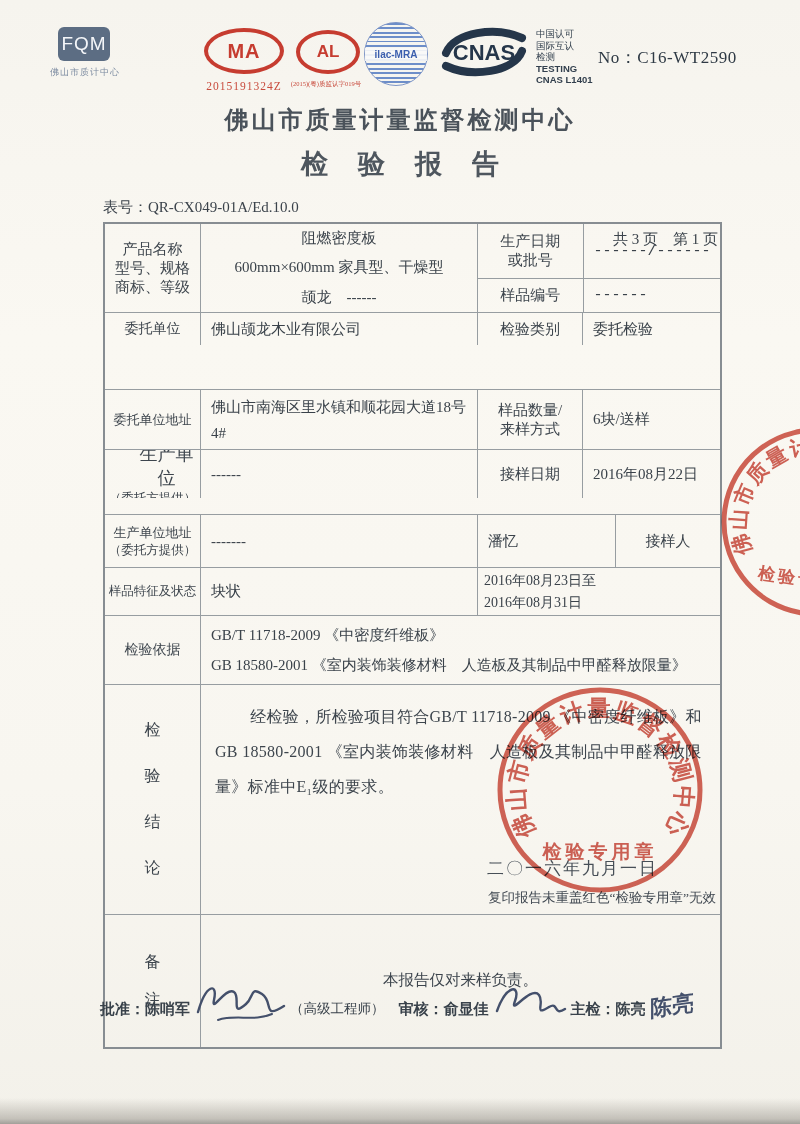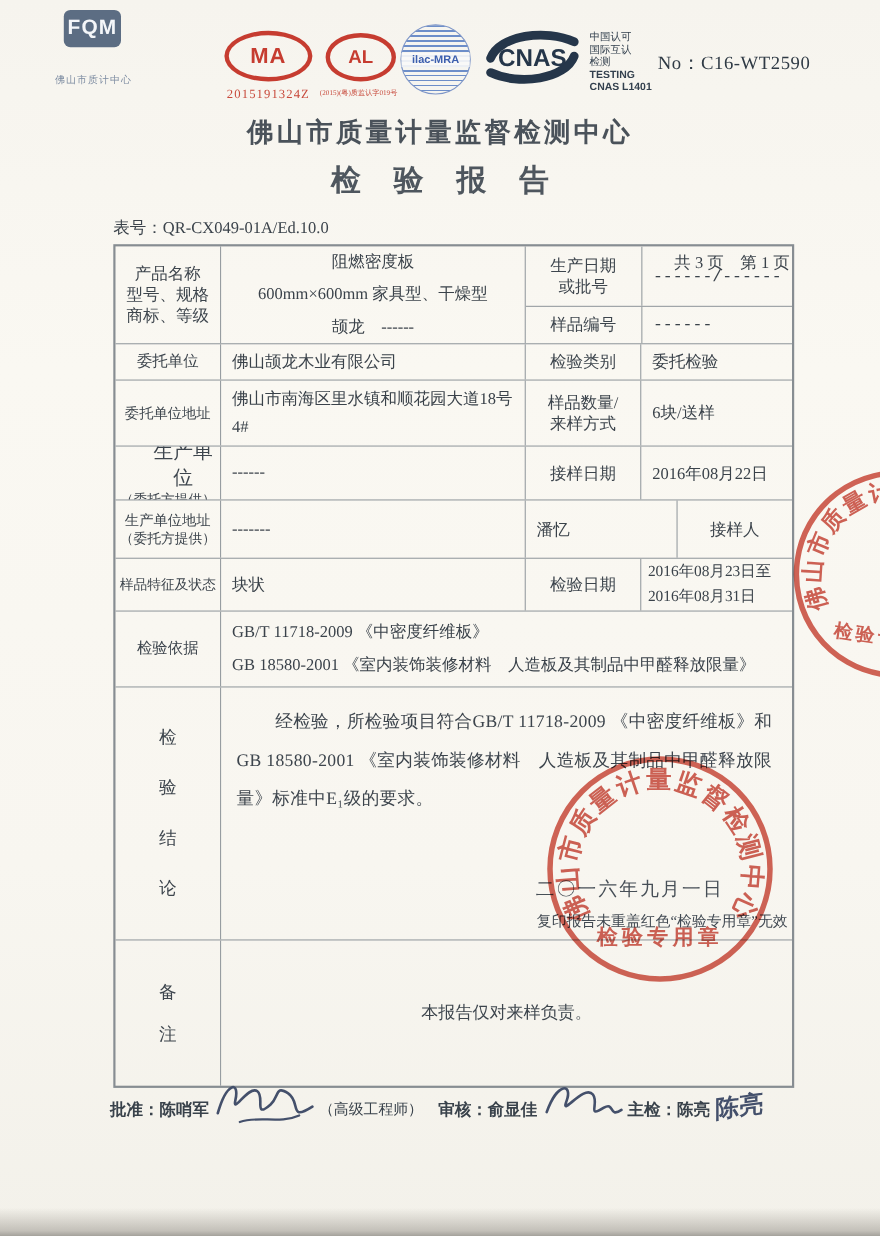--- a/index.html
+++ b/index.html
@@ -3,23 +3,23 @@
 <meta charset="utf-8">
 <style>
   html,body{margin:0;padding:0;background:#e8e6e1;}
   .page{
     position:relative; width:800px; height:1124px; overflow:hidden;
     background:linear-gradient(180deg,#f6f4ee 0%,#faf8f2 30%,#f8f6f0 70%,#f3f1ea 100%);
     font-family:"Liberation Serif","DejaVu Serif",serif; color:#3d454d;
   }
   .abs{position:absolute;}
   
-  .fqm-box{left:58px;top:9px;width:52px;height:34px;background:#5c6d83;border-radius:6px;
+  .fqm-box{left:58px;top:27px;width:52px;height:34px;background:#5c6d83;border-radius:6px;
     display:flex;align-items:center;justify-content:center;color:#f4f6f9;font-family:"Liberation Sans",sans-serif;
-    font-weight:bold;font-size:19px;letter-spacing:1px;}
+    font-weight:normal;font-size:19px;letter-spacing:1px;}
   .fqm-cap{left:30px;top:66px;width:110px;text-align:center;font-size:9px;color:#7c8ba1;letter-spacing:1px;}
   .oval{border:4px solid #c63c30;border-radius:50%;display:flex;align-items:center;justify-content:center;
     color:#c63c30;font-family:"Liberation Sans",sans-serif;font-weight:bold;}
   .cma-oval{left:204px;top:28px;width:72px;height:38px;font-size:20px;letter-spacing:1px;}
   .cma-num{left:196px;top:80px;width:96px;text-align:center;color:#c84a3c;font-size:11.5px;letter-spacing:1px;}
   .cal-oval{left:296px;top:30px;width:56px;height:36px;font-size:17px;}
   .cal-num{left:280px;top:80px;width:92px;text-align:center;color:#c84a3c;font-size:6.5px;}
   .ilac{left:364px;top:22px;width:62px;height:62px;border-radius:50%;border:1px solid #7d95c7;
     background:repeating-linear-gradient(180deg,#6d8ec9 0px,#6d8ec9 1.5px,#f6f5f0 1.5px,#f6f5f0 4.5px);
     display:flex;align-items:center;justify-content:center;}
@@ -139,54 +139,53 @@
       </div>
     </div>
 
     <div class="trow" style="height:33px;">
       <div class="cell w1 lab" style="font-size:14px;">委托单位</div>
       <div class="cell w2 cl val">佛山颉龙木业有限公司</div>
       <div class="cell w3 cl lab">检验类别</div>
       <div class="cell w4 cl val">委托检验</div>
     </div>
 
-    <div class="trow" style="height:60px;">
+    <div class="trow" style="height:60px;margin-top:44px;">
       <div class="cell w1 lab s" style="font-size:13px;">委托单位地址</div>
       <div class="cell w2 cl val" style="line-height:26px;">佛山市南海区里水镇和顺花园大道18号4#</div>
       <div class="cell w3 cl lab">
         <div>样品数量/</div>
         <div>来样方式</div>
       </div>
       <div class="cell w4 cl val">6块/送样</div>
     </div>
 
     <div class="trow" style="height:49px;">
       <div class="cell w1 lab">
         <div style="font-size:18px;margin-left:28px;">生产单位</div>
         <div style="font-size:12.5px;">（委托方提供）</div>
       </div>
       <div class="cell w2 cl val">------</div>
       <div class="cell w3 cl lab">接样日期</div>
       <div class="cell w4 cl val">2016年08月22日</div>
     </div>
 
-    <div class="trow" style="height:53px;">
+    <div class="trow" style="height:53px;margin-top:16px;">
       <div class="cell w1 lab">
         <div style="font-size:13px;">生产单位地址</div>
         <div style="font-size:12.5px;">（委托方提供）</div>
       </div>
       <div class="cell w2 cl val">-------</div>
       <div class="cell w4 cl val">潘忆</div>
       <div class="cell w3 cl lab">接样人</div>
     </div>
 
     <div class="trow" style="height:48px;">
       <div class="cell w1 lab" style="font-size:12.5px;">样品特征及状态</div>
       <div class="cell w2 cl val">块状</div>
-      <div class="cell w3 cl lab">检验日期</div>
       <div class="cell w4 cl val" style="font-size:14px;line-height:22px;padding-left:6px;">
         <div>2016年08月23日至</div>
         <div>2016年08月31日</div>
       </div>
     </div>
 
     <div class="trow" style="height:69px;">
       <div class="cell w1 lab" style="font-size:14px;">检验依据</div>
       <div class="cell wspan cl val" style="line-height:30px;">
         <div>GB/T 11718-2009 《中密度纤维板》</div>

